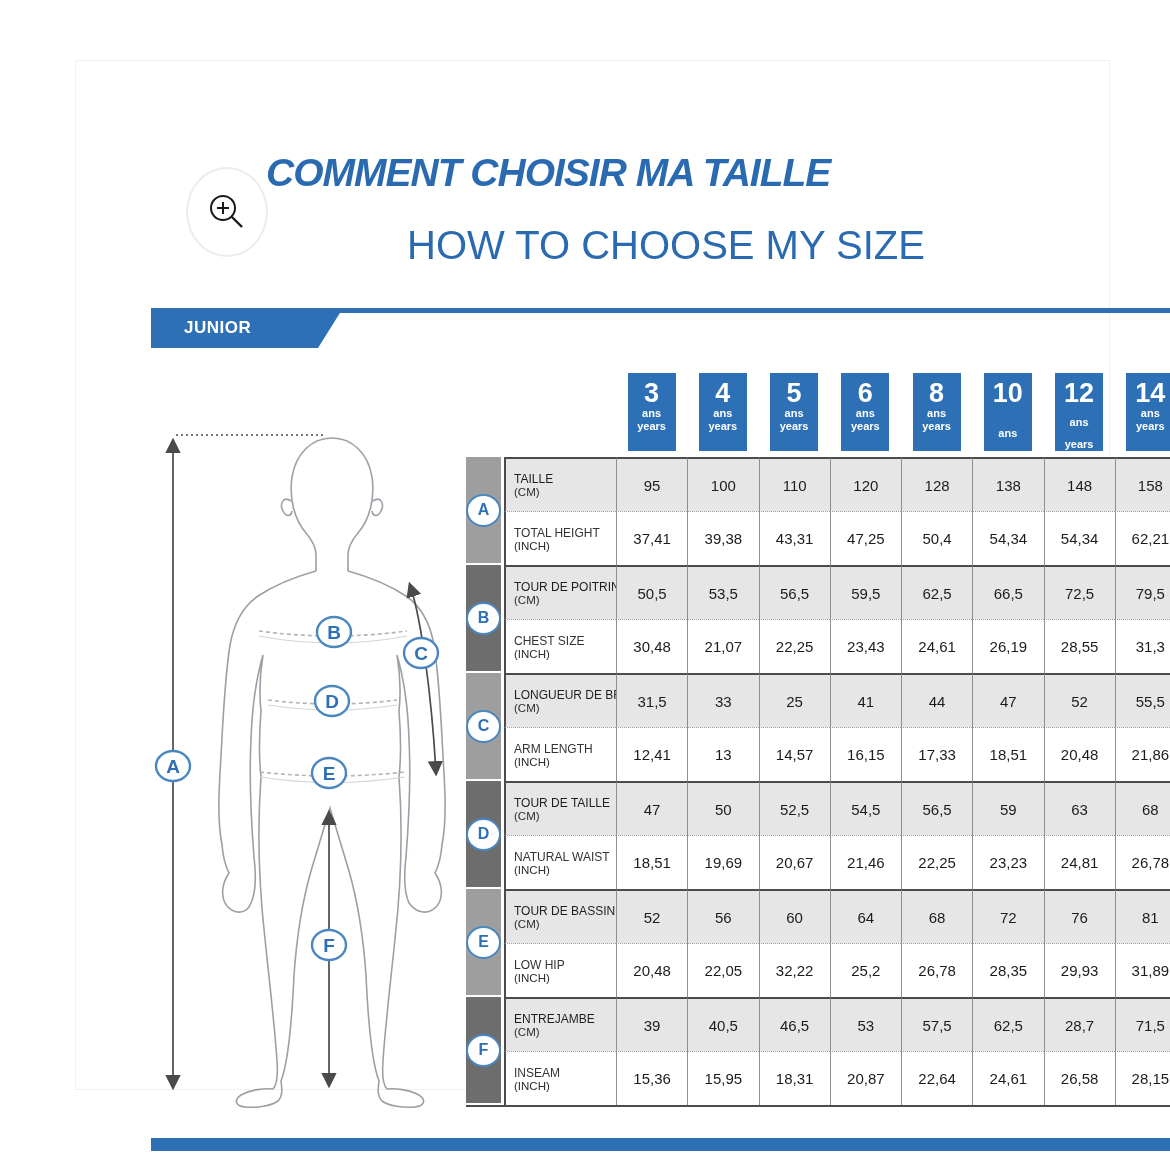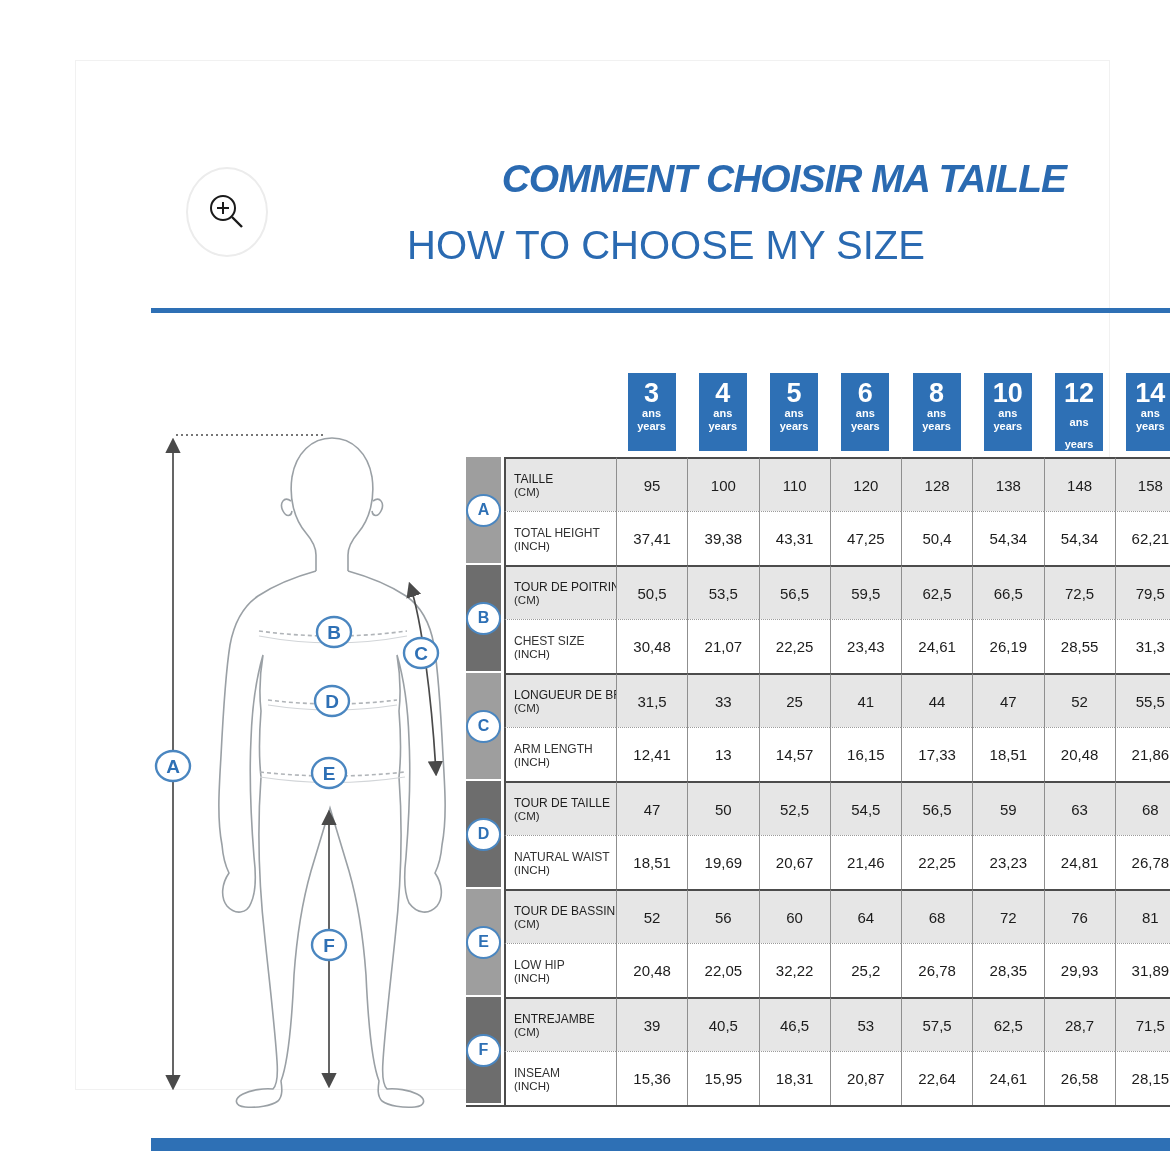--- a/index.html
+++ b/index.html
@@ -4,21 +4,21 @@
 <style>
   html,body{margin:0;padding:0;background:#fff;}
   .page{position:relative;width:1170px;height:1170px;background:#fff;overflow:hidden;
         font-family:"Liberation Sans", sans-serif;}
   .card{position:absolute;left:75px;top:60px;width:1035px;height:1030px;background:#fff;
         border:1px solid #f1f1f1;box-sizing:border-box;}
   
   .zoom-badge{position:absolute;left:110px;top:106px;width:82px;height:90px;border-radius:50%;
         background:#fff;border:2px solid #ececec;display:flex;align-items:center;justify-content:center;box-sizing:border-box;}
   
-  .title-fr{position:absolute;left:190px;top:96px;width:800px;text-align:right;
+  .title-fr{position:absolute;left:190px;top:90px;width:800px;text-align:left;
         font-size:39px;font-weight:700;font-style:italic;color:#2a6ab1;letter-spacing:-1px;white-space:nowrap;}
   .title-en{position:absolute;left:190px;top:162px;width:800px;text-align:center;
         font-size:40px;font-weight:400;color:#2a6ab1;letter-spacing:0;white-space:nowrap;}
   
   .band-line{position:absolute;left:75px;top:247px;width:1035px;height:5px;background:#2e70b5;}
   .junior-tab{position:absolute;left:75px;top:247px;width:192px;height:40px;background:#2e70b5;
         clip-path:polygon(0 0,100% 0,87% 100%,0 100%);color:#fff;font-weight:700;font-size:17px;
         line-height:40px;padding-left:33px;letter-spacing:.5px;box-sizing:border-box;}
   
   .ages{position:absolute;left:540px;top:312px;width:570px;height:78px;}
@@ -63,20 +63,21 @@
         <line x1="13" y1="19" x2="25" y2="19" stroke="#1a1a1a" stroke-width="2"></line>
         <line x1="19" y1="13" x2="19" y2="25" stroke="#1a1a1a" stroke-width="2"></line>
         <line x1="28" y1="28" x2="38" y2="38" stroke="#1a1a1a" stroke-width="2.4"></line>
       </svg>
     </div>
 
     <div class="title-fr">COMMENT CHOISIR MA TAILLE</div>
     <div class="title-en">HOW TO CHOOSE MY SIZE</div>
 
     <div class="band-line"></div>
+    <div class="junior-tab">JUNIOR</div>
 
     <div class="ages" id="ages">
         <div class="age-box" style="left: 11.6px;">
           <div class="age-num">3</div>
           <div class="age-unit">ans</div>
           <div class="age-unit">years</div>
         </div>
         <div class="age-box" style="left: 82.85px;">
           <div class="age-num">4</div>
           <div class="age-unit">ans</div>
@@ -90,21 +91,21 @@
         <div class="age-box" style="left: 225.35px;">
           <div class="age-num">6</div>
           <div class="age-unit">ans</div>
           <div class="age-unit">years</div>
         </div>
         <div class="age-box" style="left: 296.6px;">
           <div class="age-num">8</div>
           <div class="age-unit">ans</div>
           <div class="age-unit">years</div>
         </div>
-        <div class="age-box" style="left: 367.85px;">
+        <div class="age-box" style="left: 367.85px; gap: 20px;">
           <div class="age-num">10</div>
           <div class="age-unit">ans</div>
           <div class="age-unit">years</div>
         </div>
         <div class="age-box" style="left: 439.1px; justify-content: space-between;">
           <div class="age-num">12</div>
           <div class="age-unit">ans</div>
           <div class="age-unit">years</div>
         </div>
         <div class="age-box" style="left: 510.35px;">

